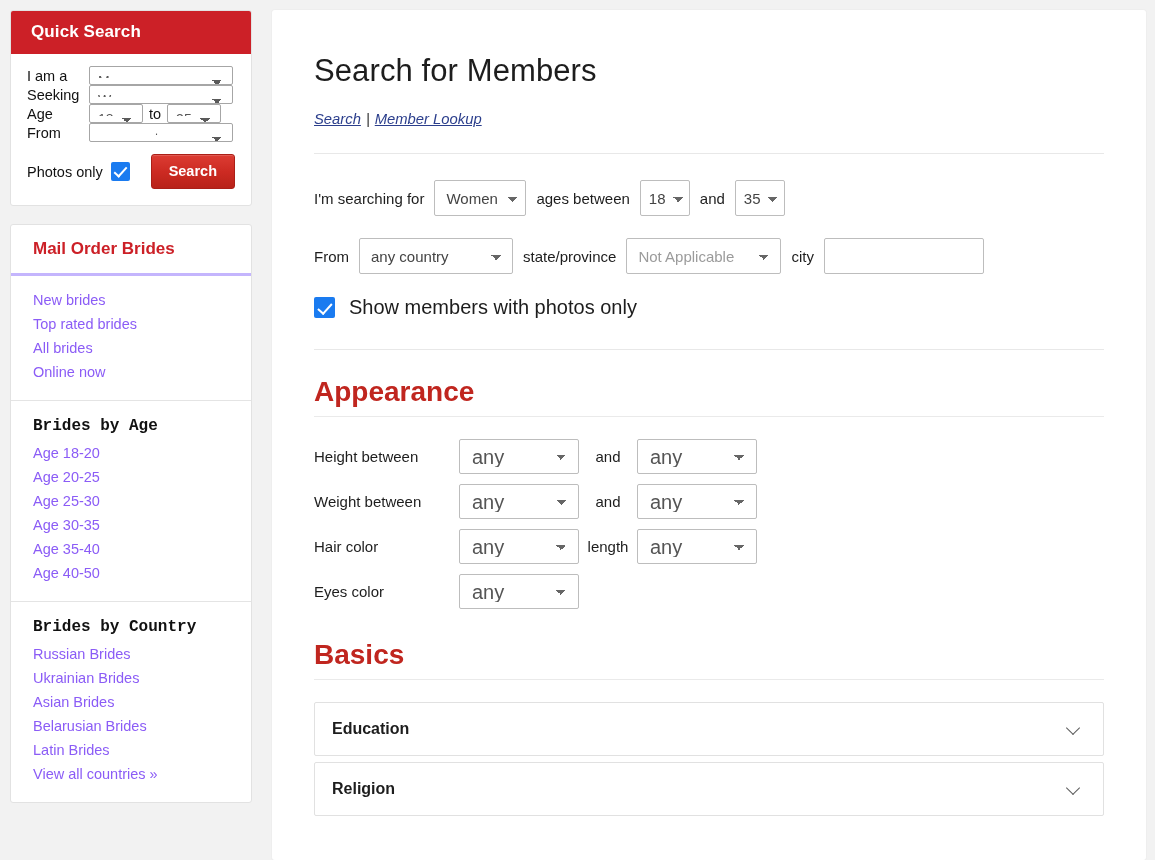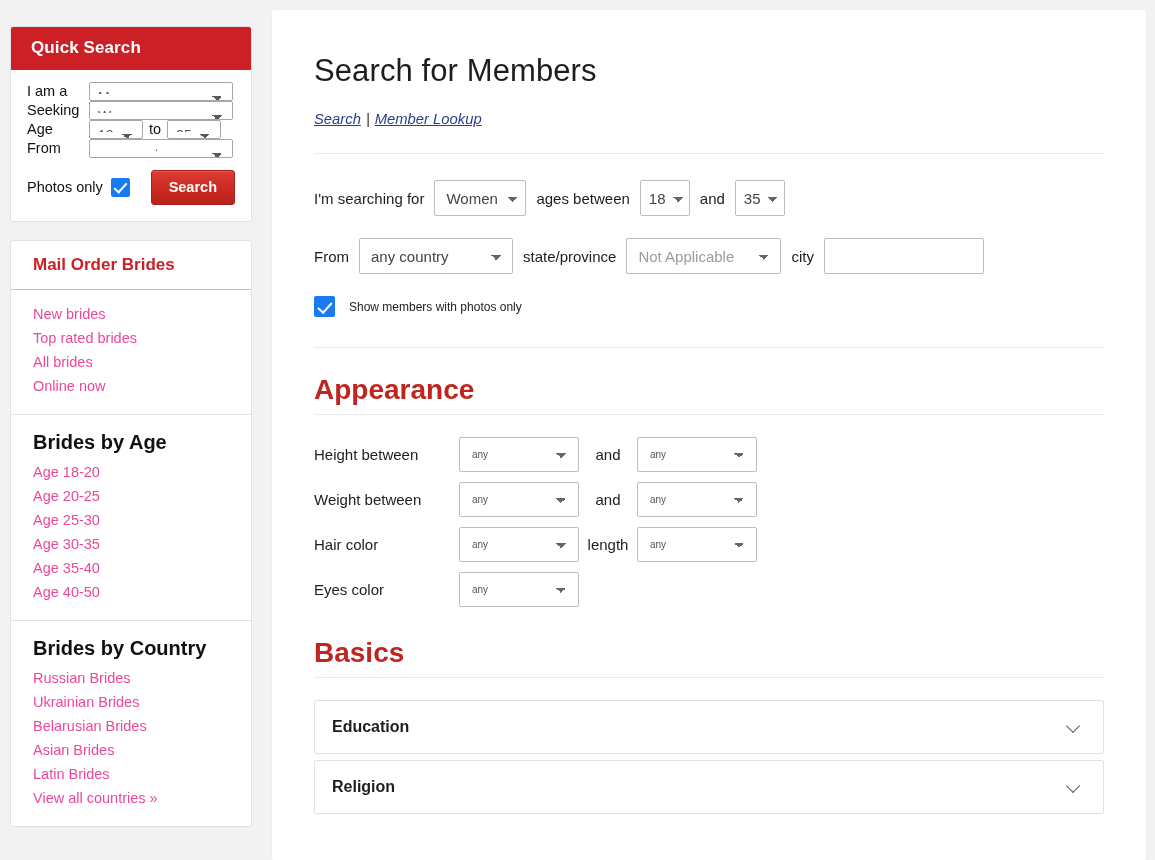--- a/index.html
+++ b/index.html
@@ -3,21 +3,21 @@
 <meta charset="utf-8">
 <style>
   * { box-sizing: border-box; }
   html, body {
     margin: 0; padding: 0;
     width: 1155px; height: 860px;
     background: #f2f2f2;
     font-family: "Liberation Sans", sans-serif;
     overflow: hidden;
   }
-  .page { position: relative; width: 1155px; height: 860px; display: flex; align-items: center; }
+  .page { position: relative; width: 1155px; height: 860px; display: flex; align-items: flex-start; }
 
   
   .sidebar { width: 262px; flex: 0 0 262px; padding: 10px 10px 0 10px; }
 
   .card {
     background: #ffffff;
     border: 1px solid #e2e2e2;
     border-radius: 3px;
     margin-bottom: 18px;
   }
@@ -84,31 +84,32 @@
     padding: 8px 17px 9px 17px;
     border-radius: 3px; cursor: pointer;
     font-family: "Liberation Sans", sans-serif;
     box-shadow: inset 0 1px 0 rgba(255,255,255,.16);
   }
 
   
   .mob-header {
     font-size: 17px; font-weight: bold; color: #cc2027;
     padding: 14px 0 14px 22px;
-    border-bottom: 1px solid #c4b5fd;
+    border-bottom: 3px solid #c4b5fd;
   }
   .link-block { padding: 12px 0 16px 0; }
   .link-block.bordered { border-top: 1px solid #e4e4e4; }
   .side-link {
-    display: block; color: #ec4899; text-decoration: none;
+    display: block; color: #8b5cf6; text-decoration: none;
     font-size: 14.5px; padding: 4px 0 4px 22px;
   }
   .group-title {
-    font-size: 20px; font-weight: bold; color: #111;
+    font-size: 16px; font-weight: bold; color: #111;
     padding: 4px 0 6px 22px;
+    font-family: Liberation Mono, monospace;
   }
 
   
   .main-wrap { flex: 1 1 auto; padding: 10px 9px 0 10px; height: 860px; }
   .main {
     background: #fff;
     border-radius: 3px;
     min-height: 850px;
     padding: 28px 42px 30px 42px;
     box-shadow: 0 0 0 1px #eeeeee;
@@ -160,34 +161,34 @@
     width: 21px; height: 21px; background: #1a7bf0;
     border: none; border-radius: 2px; position: relative;
     cursor: pointer; margin: 0 14px 0 0; flex: 0 0 21px;
   }
   .cbx2::after {
     content: ""; position: absolute; left: 7px; top: 2.5px;
     width: 5.5px; height: 12px;
     border: solid #fff; border-width: 0 2.6px 2.6px 0;
     transform: rotate(42deg);
   }
-  .photos-label { font-size: 12px; color: #1d1d1d; }
+  .photos-label { font-size: 20px; color: #1d1d1d; }
 
   h2.section-title {
     font-size: 28px; color: #c0261f; font-weight: bold;
     margin: 0 0 8px 0;
   }
   .section-rule { border:0; border-top: 1px solid #eaeaea; margin: 0 0 22px 0; }
 
   .form-row { display: flex; align-items: center; margin-bottom: 10px; }
   .form-label { font-size: 15px; color: #1d1d1d; width: 145px; flex: 0 0 145px; }
   .sel3 {
     appearance: none; -webkit-appearance: none; background: #fff;
     border: 1px solid #bdbdbd; border-radius: 2px;
-    font-family: "Liberation Sans", sans-serif; font-size: 10px; color: #555;
+    font-family: "Liberation Sans", sans-serif; font-size: 20px; color: #555;
     width: 120px; height: 35px; padding: 6px 28px 6px 12px;
     background-image:
       linear-gradient(45deg, transparent 50%, #666 50%),
       linear-gradient(135deg, #666 50%, transparent 50%);
     background-position: calc(100% - 17px) 15px, calc(100% - 12px) 15px;
     background-size: 5px 5px, 5px 5px;
     background-repeat: no-repeat;
   }
   .mid-word { font-size: 15px; color: #1d1d1d; width: 58px; flex: 0 0 58px; text-align: center; }
 
@@ -276,22 +277,22 @@
         <a href="#" class="side-link">Age 25-30</a>
         <a href="#" class="side-link">Age 30-35</a>
         <a href="#" class="side-link">Age 35-40</a>
         <a href="#" class="side-link">Age 40-50</a>
       </nav>
 
       <nav class="link-block bordered">
         <div class="group-title">Brides by Country</div>
         <a href="#" class="side-link">Russian Brides</a>
         <a href="#" class="side-link">Ukrainian Brides</a>
+        <a href="#" class="side-link">Asian Brides</a>
         <a href="#" class="side-link">Belarusian Brides</a>
-        <a href="#" class="side-link">Asian Brides</a>
         <a href="#" class="side-link">Latin Brides</a>
         <a href="#" class="side-link">View all countries »</a>
       </nav>
     </section>
 
   </aside>
 
   <div class="main-wrap">
     <main class="main">
 

